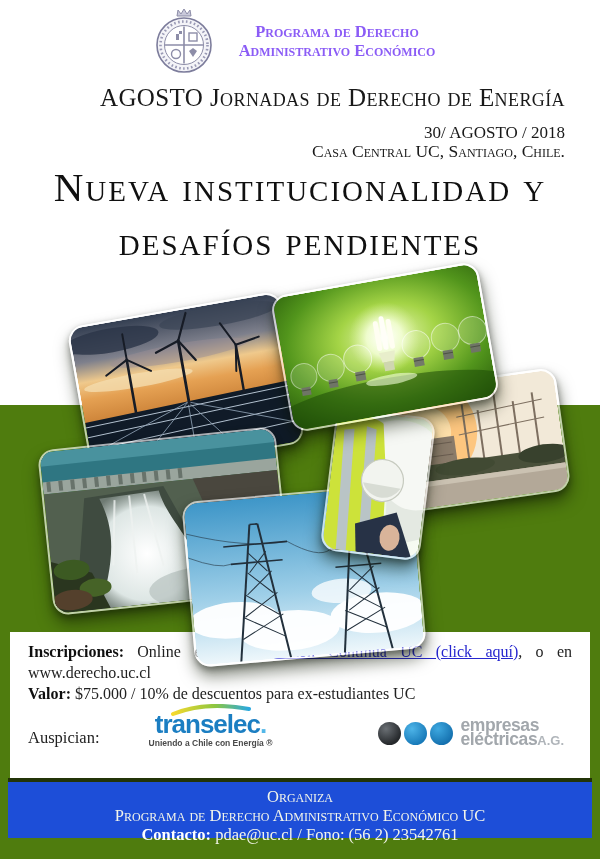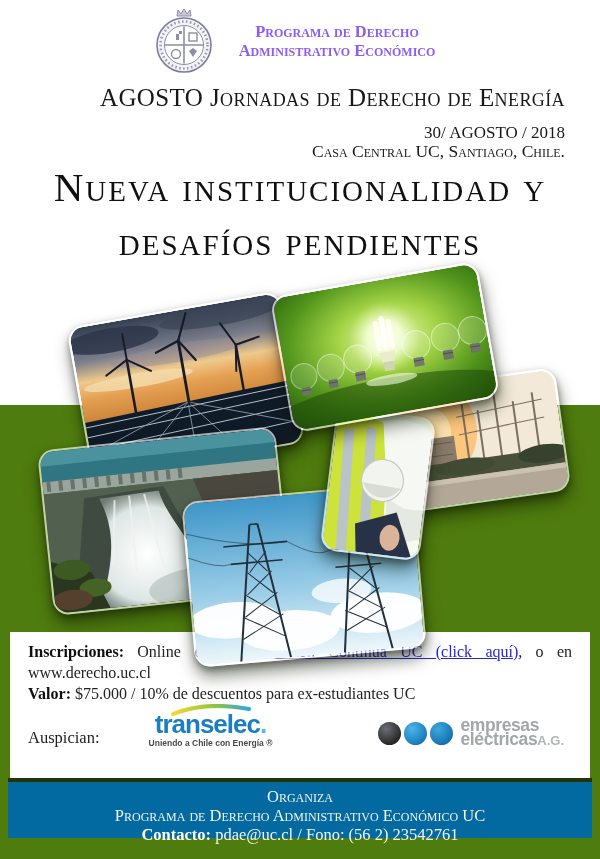--- a/index.html
+++ b/index.html
@@ -51,21 +51,21 @@
   
   .empresas{margin-left:92px;display:flex;align-items:center;font-family:"Liberation Sans",sans-serif;}
   .ee-dot{width:23px;height:23px;border-radius:50%;margin-right:3px;}
   .ee-dot1{background:radial-gradient(circle at 35% 30%,#6a6f74,#26292c 70%);}
   .ee-dot2{background:radial-gradient(circle at 35% 30%,#4db4e8,#1779b8 75%);}
   .ee-dot3{background:radial-gradient(circle at 35% 30%,#3da8e0,#1470ae 75%);}
   .ee-text{margin-left:5px;color:#a2a7ac;font-weight:bold;font-size:17.5px;line-height:14px;letter-spacing:-.4px;}
   .ee-suffix{font-size:13px;color:#b0b5ba;letter-spacing:0;}
 
   
-  .footer-bar{position:absolute;left:8px;top:778px;width:584px;height:60px;background:#0369a1;
+  .footer-bar{position:absolute;left:8px;top:778px;width:584px;height:60px;background:#1d4ed8;
               border-top:4px solid #233408;box-sizing:border-box;z-index:7;
               text-align:center;color:#f3f5ea;padding-top:5px;}
   .ft-organiza{font-variant:small-caps;font-size:16.5px;line-height:19px;}
   .ft-org{font-variant:small-caps;font-size:16.5px;line-height:19px;}
   .ft-contact{font-size:16.5px;line-height:19px;}
   .ft-contact b{color:#ffffff;}
 </style>
 </head>
 <body>
 

